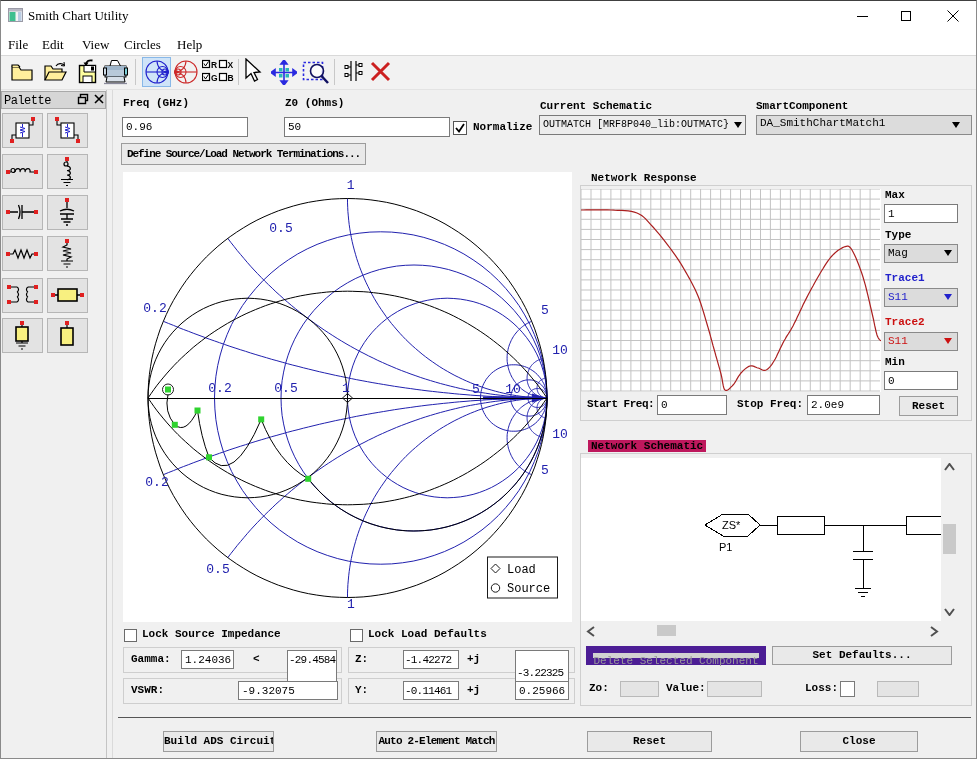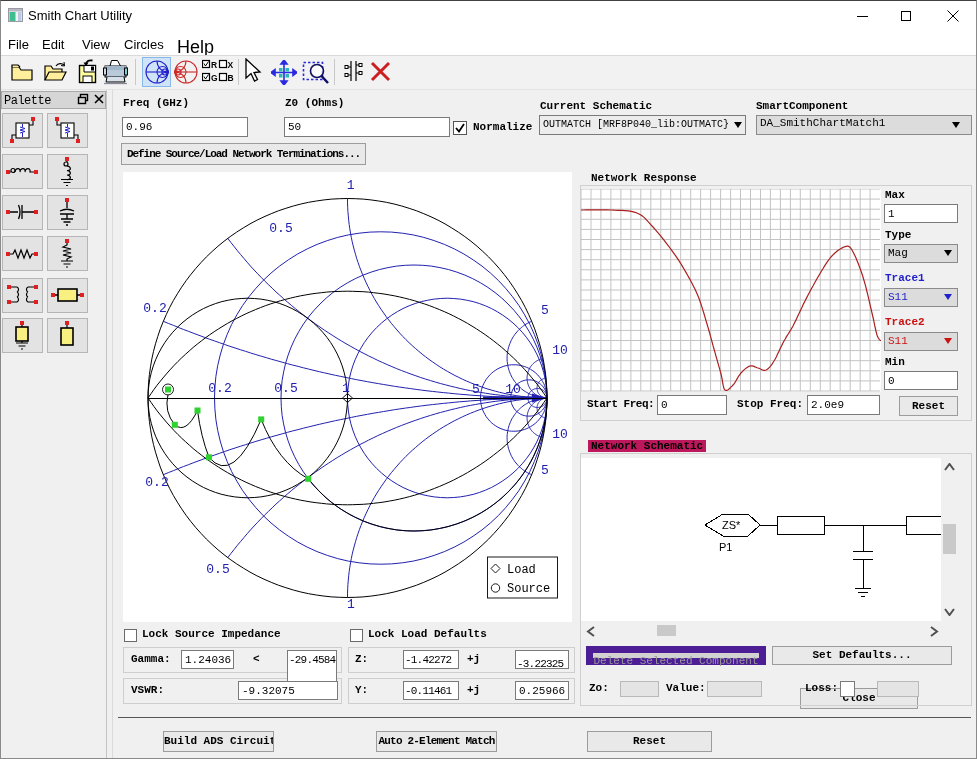--- a/index.html
+++ b/index.html
@@ -1,17 +1,17 @@
 <!DOCTYPE html>
 <html><head><meta charset="utf-8"><style>
 *{margin:0;padding:0;box-sizing:border-box}
 html,body{width:977px;height:759px;overflow:hidden}
 body{position:relative;background:#f0f0f0;font-family:"Liberation Mono",monospace;font-size:11px;color:#000}
 .abs{position:absolute}
-.sans{font-family:Liberation Sans, sans-serif}
+.sans{font-family:Liberation Serif, serif}
 .inp{position:absolute;background:#fff;border:1px solid #7a7a7a;font-family:"Liberation Mono",monospace;font-size:11px;padding:2px 3px;line-height:14px;white-space:nowrap;overflow:hidden}
 .btn{position:absolute;background:#e9e9e9;border:1px solid #9c9c9c;text-align:center;font-family:"Liberation Mono",monospace;font-size:11px;white-space:nowrap;overflow:hidden;font-weight:bold}
 .gbox{position:absolute;border:1px solid #c9c9c9}
 .cb{position:absolute;width:13px;height:13px;background:#fff;border:1px solid #6a6a6a}
 .lbl{position:absolute;white-space:nowrap;font-weight:bold}
 .grp{position:absolute;border:1px solid #cecece}
 .ginp{position:absolute;background:#e4e4e4;border:1px solid #b9b9b9}
 .tri{position:absolute;width:0;height:0;border-left:4px solid transparent;border-right:4px solid transparent;border-top:6px solid #000}
 </style></head><body>
 <div class="abs" style="left:0;top:0;width:977px;height:759px;border:1px solid #8a8a8a;border-top:1px solid #404040;z-index:50;pointer-events:none"></div>
@@ -26,21 +26,21 @@
 <div class="abs" style="left:857px;top:16px;width:11px;height:1px;background:#000"></div>
 <div class="abs" style="left:901px;top:11px;width:10px;height:10px;border:1px solid #000"></div>
 <svg class="abs" style="left:947px;top:10px" width="12" height="12">
     <path d="M0.5 0.5 L11.5 11.5 M11.5 0.5 L0.5 11.5" stroke="#000" stroke-width="1"></path>
   </svg>
 <div class="abs" style="left:1px;top:30px;width:975px;height:25px;background:#fff"></div>
 <div class="lbl sans" style="left:8px;top:37px;font-size:13px;font-weight:normal">File</div>
 <div class="lbl sans" style="left:42px;top:37px;font-size:13px;font-weight:normal">Edit</div>
 <div class="lbl sans" style="left:82px;top:37px;font-size:13px;font-weight:normal">View</div>
 <div class="lbl sans" style="left:124px;top:37px;font-size:13px;font-weight:normal">Circles</div>
-<div class="lbl sans" style="left:177px;top:37px;font-size:18px;font-weight:normal">Help</div>
+<div class="lbl sans" style="left:177px;top:37px;font-size:13px;font-weight:normal">Help</div>
 <div class="abs" style="left:1px;top:55px;width:975px;height:35px;background:#f2f2f2;border-top:1px solid #d9d9d9;border-bottom:1px solid #e3e3e3"></div>
 <svg class="abs" style="left:11px;top:62px" width="22" height="20">
 <path d="M1 5 L8 5 L10 8 L21 8 L21 18 L1 18 Z" fill="#ffef9c" stroke="#000" stroke-width="1.2"></path>
 <path d="M1 5 L1 3 L7 3 L9 5" fill="#ffef9c" stroke="#000" stroke-width="1.2"></path>
 </svg>
 <svg class="abs" style="left:44px;top:62px" width="24" height="20">
 <path d="M1 18 L1 4 L7 4 L9 7 L18 7 L18 10" fill="#ffef9c" stroke="#000" stroke-width="1.2"></path>
 <path d="M1 18 L5 10 L22 10 L18 18 Z" fill="#ffef9c" stroke="#000" stroke-width="1.2"></path>
 <path d="M12 4 C14 1 18 1 20 3" fill="none" stroke="#000" stroke-width="1.2"></path>
 <path d="M20 0 L20.5 4 L17 3.5" fill="none" stroke="#000"></path>
@@ -310,30 +310,30 @@
 <div class="grp" style="left:348px;top:678px;width:227px;height:26px"></div>
 <div class="lbl" style="left:131px;top:653px">Gamma:</div>
 <div class="inp" style="left:181px;top:650px;width:53px;height:19px">1.24036</div>
 <div class="lbl" style="left:253px;top:653px">&lt;</div>
 <div class="inp" style="left:287px;top:650px;width:50px;height:34px;letter-spacing:-0.8px;padding:2px 1px">-29.4584</div>
 <div class="lbl" style="left:131px;top:684px">VSWR:</div>
 <div class="inp" style="left:238px;top:681px;width:100px;height:19px">-9.32075</div>
 <div class="lbl" style="left:355px;top:653px">Z:</div>
 <div class="inp" style="left:403px;top:650px;width:56px;height:19px;letter-spacing:-0.8px;padding:2px 1px">-1.42272</div>
 <div class="lbl" style="left:467px;top:653px">+j</div>
-<div class="inp" style="left:515px;top:650px;width:54px;height:19px;letter-spacing:-0.8px;padding:6px 1px">-3.22325</div>
+<div class="inp" style="left:515px;top:650px;width:54px;height:19px;letter-spacing:-0.8px;padding:15px 1px">-3.22325</div>
 <div class="lbl" style="left:355px;top:684px">Y:</div>
 <div class="inp" style="left:403px;top:681px;width:56px;height:19px;letter-spacing:-0.8px;padding:2px 1px">-0.11461</div>
 <div class="lbl" style="left:467px;top:684px">+j</div>
 <div class="inp" style="left:515px;top:681px;width:54px;height:19px">0.25966</div>
 <div class="abs" style="left:118px;top:717px;width:853px;height:1px;background:#555"></div>
 <div class="btn" style="left:163px;top:731px;width:111px;height:21px;line-height:19px">Build ADS Circuit</div>
 <div class="btn" style="left:376px;top:731px;width:121px;height:21px;line-height:19px;letter-spacing:-0.8px">Auto 2-Element Match</div>
 <div class="btn" style="left:587px;top:731px;width:125px;height:21px;line-height:19px">Reset</div>
-<div class="btn" style="left:800px;top:688px;width:118px;height:21px;line-height:19px">Close</div>
+<div class="btn" style="left:800px;top:731px;width:118px;height:21px;line-height:19px">Close</div>
 <div class="lbl" style="left:540px;top:100px">Current Schematic</div>
 <div class="inp" style="left:539px;top:115px;width:207px;height:20px;font-size:10px;letter-spacing:0;background:#ededed">OUTMATCH [MRF8P040_lib:OUTMATC}</div>
 <div class="tri" style="left:734px;top:122px"></div>
 <div class="lbl" style="left:756px;top:100px">SmartComponent</div>
 <div class="abs" style="left:756px;top:115px;width:216px;height:20px;background:#dcdcdc;border:1px solid #8a8a8a;padding:1px 3px;white-space:nowrap">DA_SmithChartMatch1</div>
 <div class="tri" style="left:952px;top:122px"></div>
 <div class="gbox" style="left:580px;top:185px;width:392px;height:236px;border-color:#cfcfcf"></div>
 <div class="lbl" style="left:588px;top:172px;background:#f0f0f0;padding:0 3px">Network Response</div>
 <div class="abs" style="left:581px;top:189px;width:300px;height:203px;background:#fff">
     <svg width="300" height="203" style="position:absolute;left:0;top:0">

